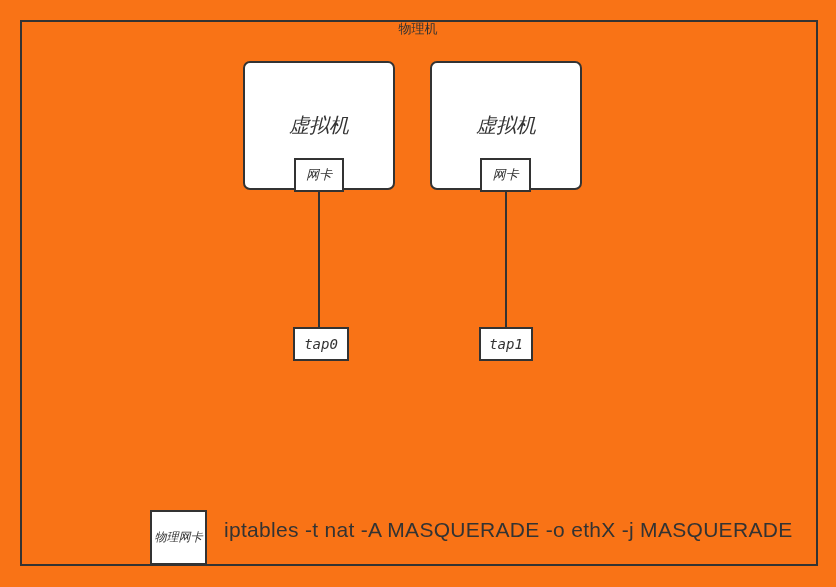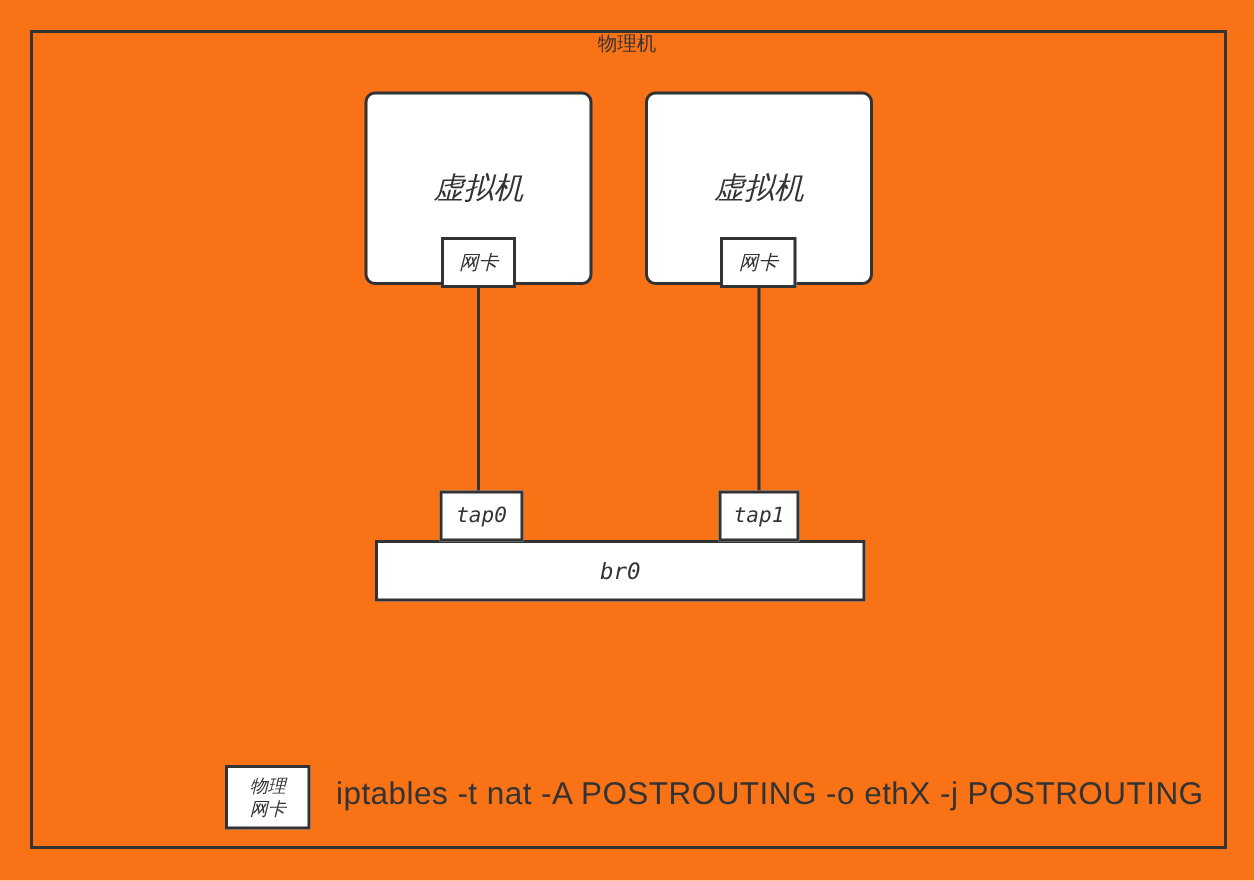--- a/index.html
+++ b/index.html
@@ -85,23 +85,22 @@
   .sysctl-text {
     position: absolute;
     left: 0; top: 441px;
     width: 100%;
     text-align: center;
     font-size: 21px;
     letter-spacing: 0.3px;
   }
   .phys-nic-box {
     left: 150px; top: 510px;
-    width: 57px; height: 43px;
+    width: 57px; height: 55px;
     display: flex;
-    flex-direction: column;
     align-items: center;
     justify-content: center;
     font-size: 12px;
     line-height: 15px;
     text-align: center;
     z-index: 3;
   }
   .iptables-text {
     position: absolute;
     left: 224px; top: 518px;
@@ -128,32 +127,29 @@
     <span>网卡</span>
   </div>
 
   <div class="box vm-box vm2">
     <span>虚拟机</span>
   </div>
   <div class="box nic-box nic2">
     <span>网卡</span>
   </div>
 
-  <div class="box bridge-box">
-    <span>br0</span>
-  </div>
 
   <div class="box tap-box tap0">
     <span>tap0</span>
   </div>
   <div class="box tap-box tap1">
     <span>tap1</span>
   </div>
 
 
   <div class="box phys-nic-box">
     <span>物理</span>
     <span>网卡</span>
   </div>
 
-  <div class="iptables-text">iptables -t nat -A POSTROUTING -o ethX -j POSTROUTING</div>
+  <div class="iptables-text">iptables -t nat -A MASQUERADE -o ethX -j MASQUERADE</div>
 
 </div>
 
 </body></html>

